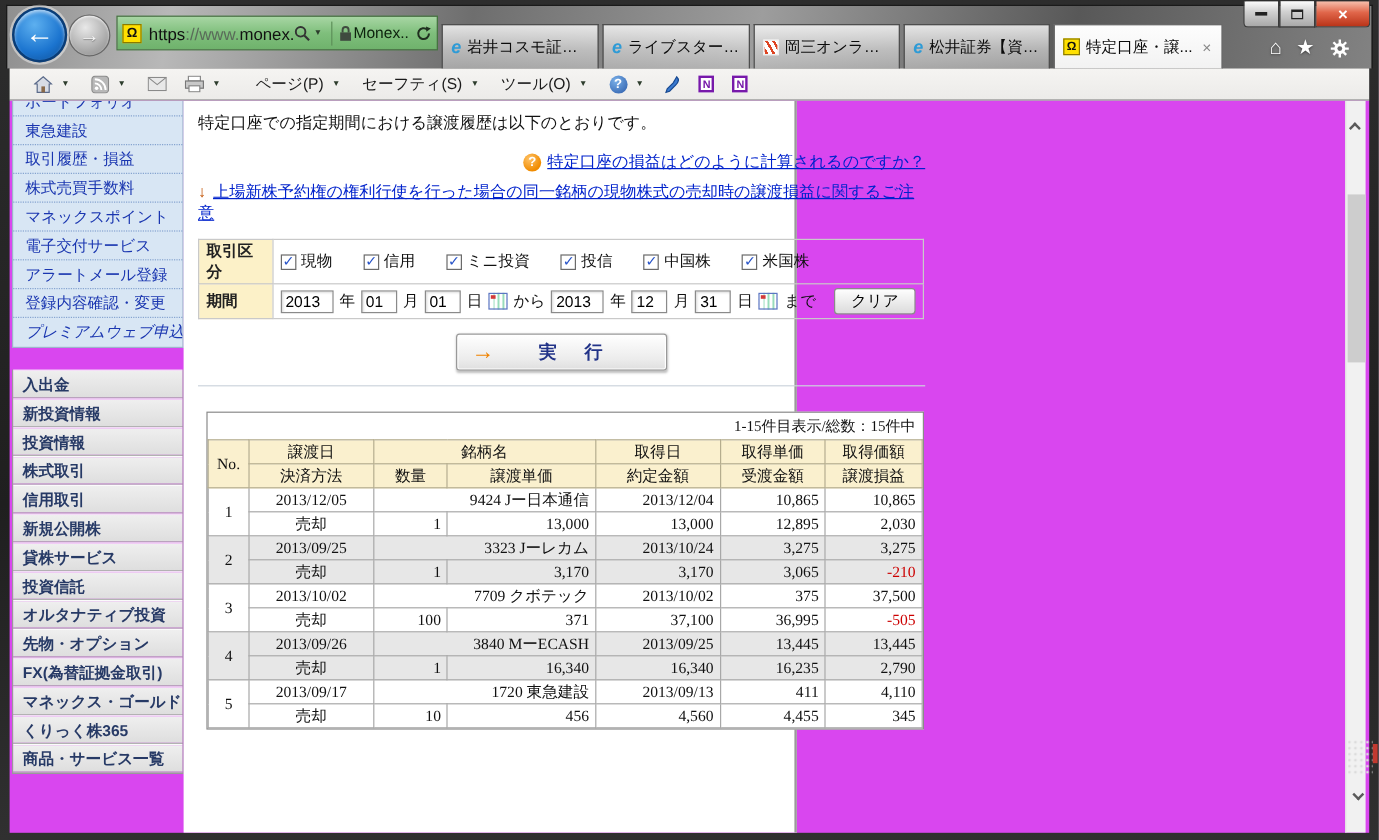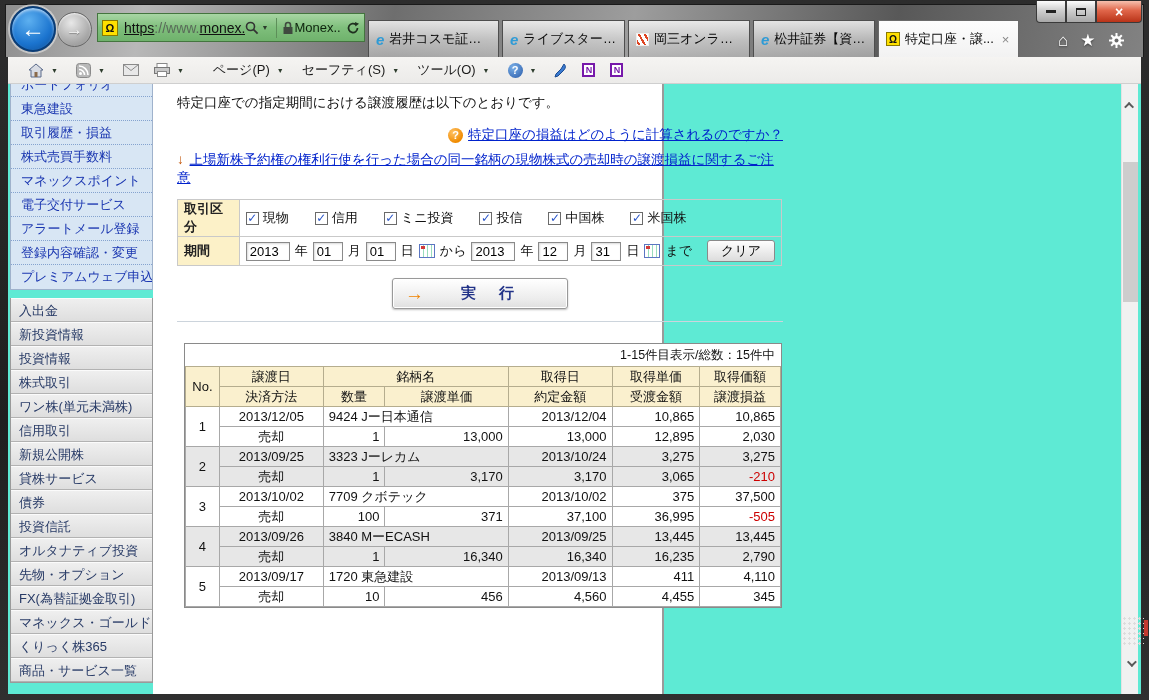--- a/index.html
+++ b/index.html
@@ -29,21 +29,21 @@
     color:#f4f4f4; font-size:17px; font-weight:bold; text-shadow:0 1px 1px #777; z-index:2;
   }
   .addressbar {
     position:absolute; left:97px; top:13px; width:268px; height:29px;
     background:linear-gradient(180deg,#a8d6a4,#7fbf7c 50%,#6fb26c);
     border:1px solid #44753f; display:flex; align-items:center; padding:0 4px; z-index:1;
   }
   .favicon { width:16px; height:16px; background:#ffe000; border:1px solid #8a7a00; color:#111;
     font-size:11px; font-weight:bold; display:flex; align-items:center; justify-content:center; flex:none; }
   .url-text { margin-left:6px; font-size:14px; white-space:nowrap; overflow:hidden; }
-  .url-text .sec { color:#111;text-decoration:underline; } .url-text .dim { color:#5a6a5a; }
+  .url-text .sec { color:#111; } .url-text .dim { color:#5a6a5a; }
   .ab-sep { width:1px; height:20px; background:#5d8f59; margin:0 5px; flex:none; }
   .ab-icon { flex:none; display:flex; align-items:center; justify-content:center; }
   .caret { font-size:7px; color:#2c3c2c; margin:0 3px; }
   .zone-label { font-size:13px; color:#0d220d; white-space:nowrap; overflow:hidden; max-width:62px; }
   
   .tabs { position:absolute; left:368px; top:20px; height:37px; display:flex; gap:3px; z-index:1; }
   .tab {
     height:100%; display:flex; align-items:center; padding:0 7px; font-size:13px; color:#0a0a0a;
     background:linear-gradient(180deg,rgba(252,252,252,.82),rgba(214,214,214,.72) 55%,rgba(188,188,188,.7));
     border:1px solid #4e4e4e; border-bottom:0; white-space:nowrap; overflow:hidden;
@@ -72,35 +72,35 @@
   .tb-actions .glyph { font-size:17px; text-shadow:0 1px 2px rgba(0,0,0,.5); }
   
   .commandbar {
     position:absolute; left:8px; top:57px; width:1133px; height:27px;
     background:linear-gradient(180deg,#f5f4f2,#ecebe9); border-bottom:1px solid #cfcfcf;
     display:flex; align-items:center; gap:7px; padding-left:16px; font-size:13px; color:#1a1a1a;
   }
   .cb-item { display:flex; align-items:center; gap:4px; padding:2px 4px; white-space:nowrap; }
   .cb-sep { width:4px; }
   
-  .page { position:absolute; left:8px; top:84px; width:1133px; height:610px; background:#5eead4; overflow:hidden; }
+  .page { position:absolute; left:8px; top:84px; width:1133px; height:610px; background:#d946ef; overflow:hidden; }
   
   .sidebar { position:absolute; left:2px; top:0; width:143px; }
   .side-top { border:1px solid #9fb2cc; border-top:0; background:#d8e6f4; }
   .side-top .item { height:24px; line-height:24px; padding-left:10px; color:#1a36b0;
     border-bottom:1px dotted #85a3cf; white-space:nowrap; overflow:hidden; }
-  .side-top .item:last-child { border-bottom:0; }
+  .side-top .item:last-child { border-bottom:0;font-style:italic; }
   .side-top .item.clip { height:13px; }
   .side-top .item.clip span { display:block; margin-top:-11px; }
-  .side-bot { border:1px solid #9a9a9a; border-top:0; margin-top:8px; }
+  .side-bot { border:1px solid #9a9a9a; border-top:0; margin-top:18px;font-weight:bold; }
   .side-bot .item { height:24px; line-height:23px; padding-left:8px; color:#273a66;
     background:linear-gradient(180deg,#efefef,#dedede); border-top:1px solid #fbfbfb; border-bottom:1px solid #b2b2b2;
     white-space:nowrap; overflow:hidden; }
   
-  .content-panel { position:absolute; left:145px; top:0; width:511px; height:100%; background:#fff; border-right:2px solid #9a9a9a;padding-left:12px; }
+  .content-panel { position:absolute; left:145px; top:0; width:511px; height:100%; background:#fff; border-right:2px solid #9a9a9a; }
   .content { margin-left:12px; width:606px; }
   .intro { padding-top:10px; font-size:13.5px; }
   a.link { color:#0022cc; text-decoration:underline; cursor:pointer; }
   .help-line { margin-top:14px; text-align:right; display:flex; justify-content:flex-end; align-items:center; gap:5px; font-size:13.5px; }
   .help-badge { width:15px; height:15px; border-radius:50%; background:radial-gradient(circle at 35% 30%,#ffc266,#f08b00 70%);
     color:#fff; font-size:11px; font-weight:bold; display:inline-flex; align-items:center; justify-content:center; flex:none; }
   .notice-line { margin-top:7px; font-size:13.5px; }
   .notice-arrow { color:#c05000; font-weight:bold; margin-right:2px; }
   
   .form-table { margin-top:12px; width:605px; border-collapse:collapse; }
@@ -127,27 +127,27 @@
     display:flex; align-items:center; padding:0 12px; cursor:pointer; }
   .exec-arrow { color:#f08300; font-size:19px; font-weight:bold; line-height:1; }
   .exec-label { flex:1; text-align:center; color:#223388; font-weight:bold; font-size:15px; letter-spacing:4px; }
   .soft-hr { margin-top:12px; border-top:1px solid #ccd4dc; width:606px; }
   
   .total-table { margin:14px 0 0 7px; width:598px; border-collapse:collapse; }
   .total-table td { border:1px solid #8f8f8f; height:37px; }
   .total-lbl { width:155px; background:linear-gradient(180deg,#e4e4e4,#d6d6d6); text-align:center; font-weight:bold; font-size:14px; }
   .total-val { text-align:center; font-weight:bold; font-size:14.5px; background:#fff; }
   
-  .results-box { margin:21px 0 0 7px; width:598px; border:1px solid #8a8a8a; background:#fff; }
+  .results-box { margin:21px 0 0 7px; width:598px; border:1px solid #8a8a8a; background:#fff;font-family:Liberation Serif, serif; }
   .count-line { text-align:right; font-size:12.5px; padding:3px 6px 2px; }
   .res-table { width:100%; border-collapse:collapse; font-size:13px; }
   .res-table th, .res-table td { border:1px solid #a8a8a8; height:20px; padding:0 5px; font-weight:normal; }
   .res-table thead th { background:#faf0ce; border-color:#b5ad8e; }
   .res-table tr.alt td { background:#e7e7e7; }
-  td.c,th.c { text-align:center; } td.r { text-align:right; } td.l { text-align:left; }
+  td.c,th.c { text-align:center; } td.r { text-align:right; } td.l { text-align:right; }
   td.red { color:#cc0000; }
   
   .scrollbar { position:absolute; right:3px; top:0; width:17px; height:100%; background:#f1f1f1; border-left:1px solid #e3e3e3; }
   .sb-btn { position:absolute; left:0; width:17px; height:17px; display:flex; align-items:center; justify-content:center; }
   .sb-up { top:13px; } .sb-down { bottom:22px; }
   .chev { width:7px; height:7px; border-top:2px solid #5a5a5a; border-left:2px solid #5a5a5a; }
   .chev.up { transform:rotate(45deg) translateY(2px); }
   .chev.down { transform:rotate(225deg) translateY(2px); }
   .sb-thumb { position:absolute; left:1px; top:78px; width:15px; height:140px; background:#cdcdcd; }
   
@@ -323,25 +323,23 @@
         <div class="item"><span>電子交付サービス</span></div>
         <div class="item"><span>アラートメール登録</span></div>
         <div class="item"><span>登録内容確認・変更</span></div>
         <div class="item"><span>プレミアムウェブ申込</span></div>
       </div>
     <div class="side-bot">
         <div class="item"><span>入出金</span></div>
         <div class="item"><span>新投資情報</span></div>
         <div class="item"><span>投資情報</span></div>
         <div class="item"><span>株式取引</span></div>
-        <div class="item"><span>ワン株(単元未満株)</span></div>
         <div class="item"><span>信用取引</span></div>
         <div class="item"><span>新規公開株</span></div>
         <div class="item"><span>貸株サービス</span></div>
-        <div class="item"><span>債券</span></div>
         <div class="item"><span>投資信託</span></div>
         <div class="item"><span>オルタナティブ投資</span></div>
         <div class="item"><span>先物・オプション</span></div>
         <div class="item"><span>FX(為替証拠金取引)</span></div>
         <div class="item"><span>マネックス・ゴールド</span></div>
         <div class="item"><span>くりっく株365</span></div>
         <div class="item"><span>商品・サービス一覧</span></div>
       </div>
   </div>
 

